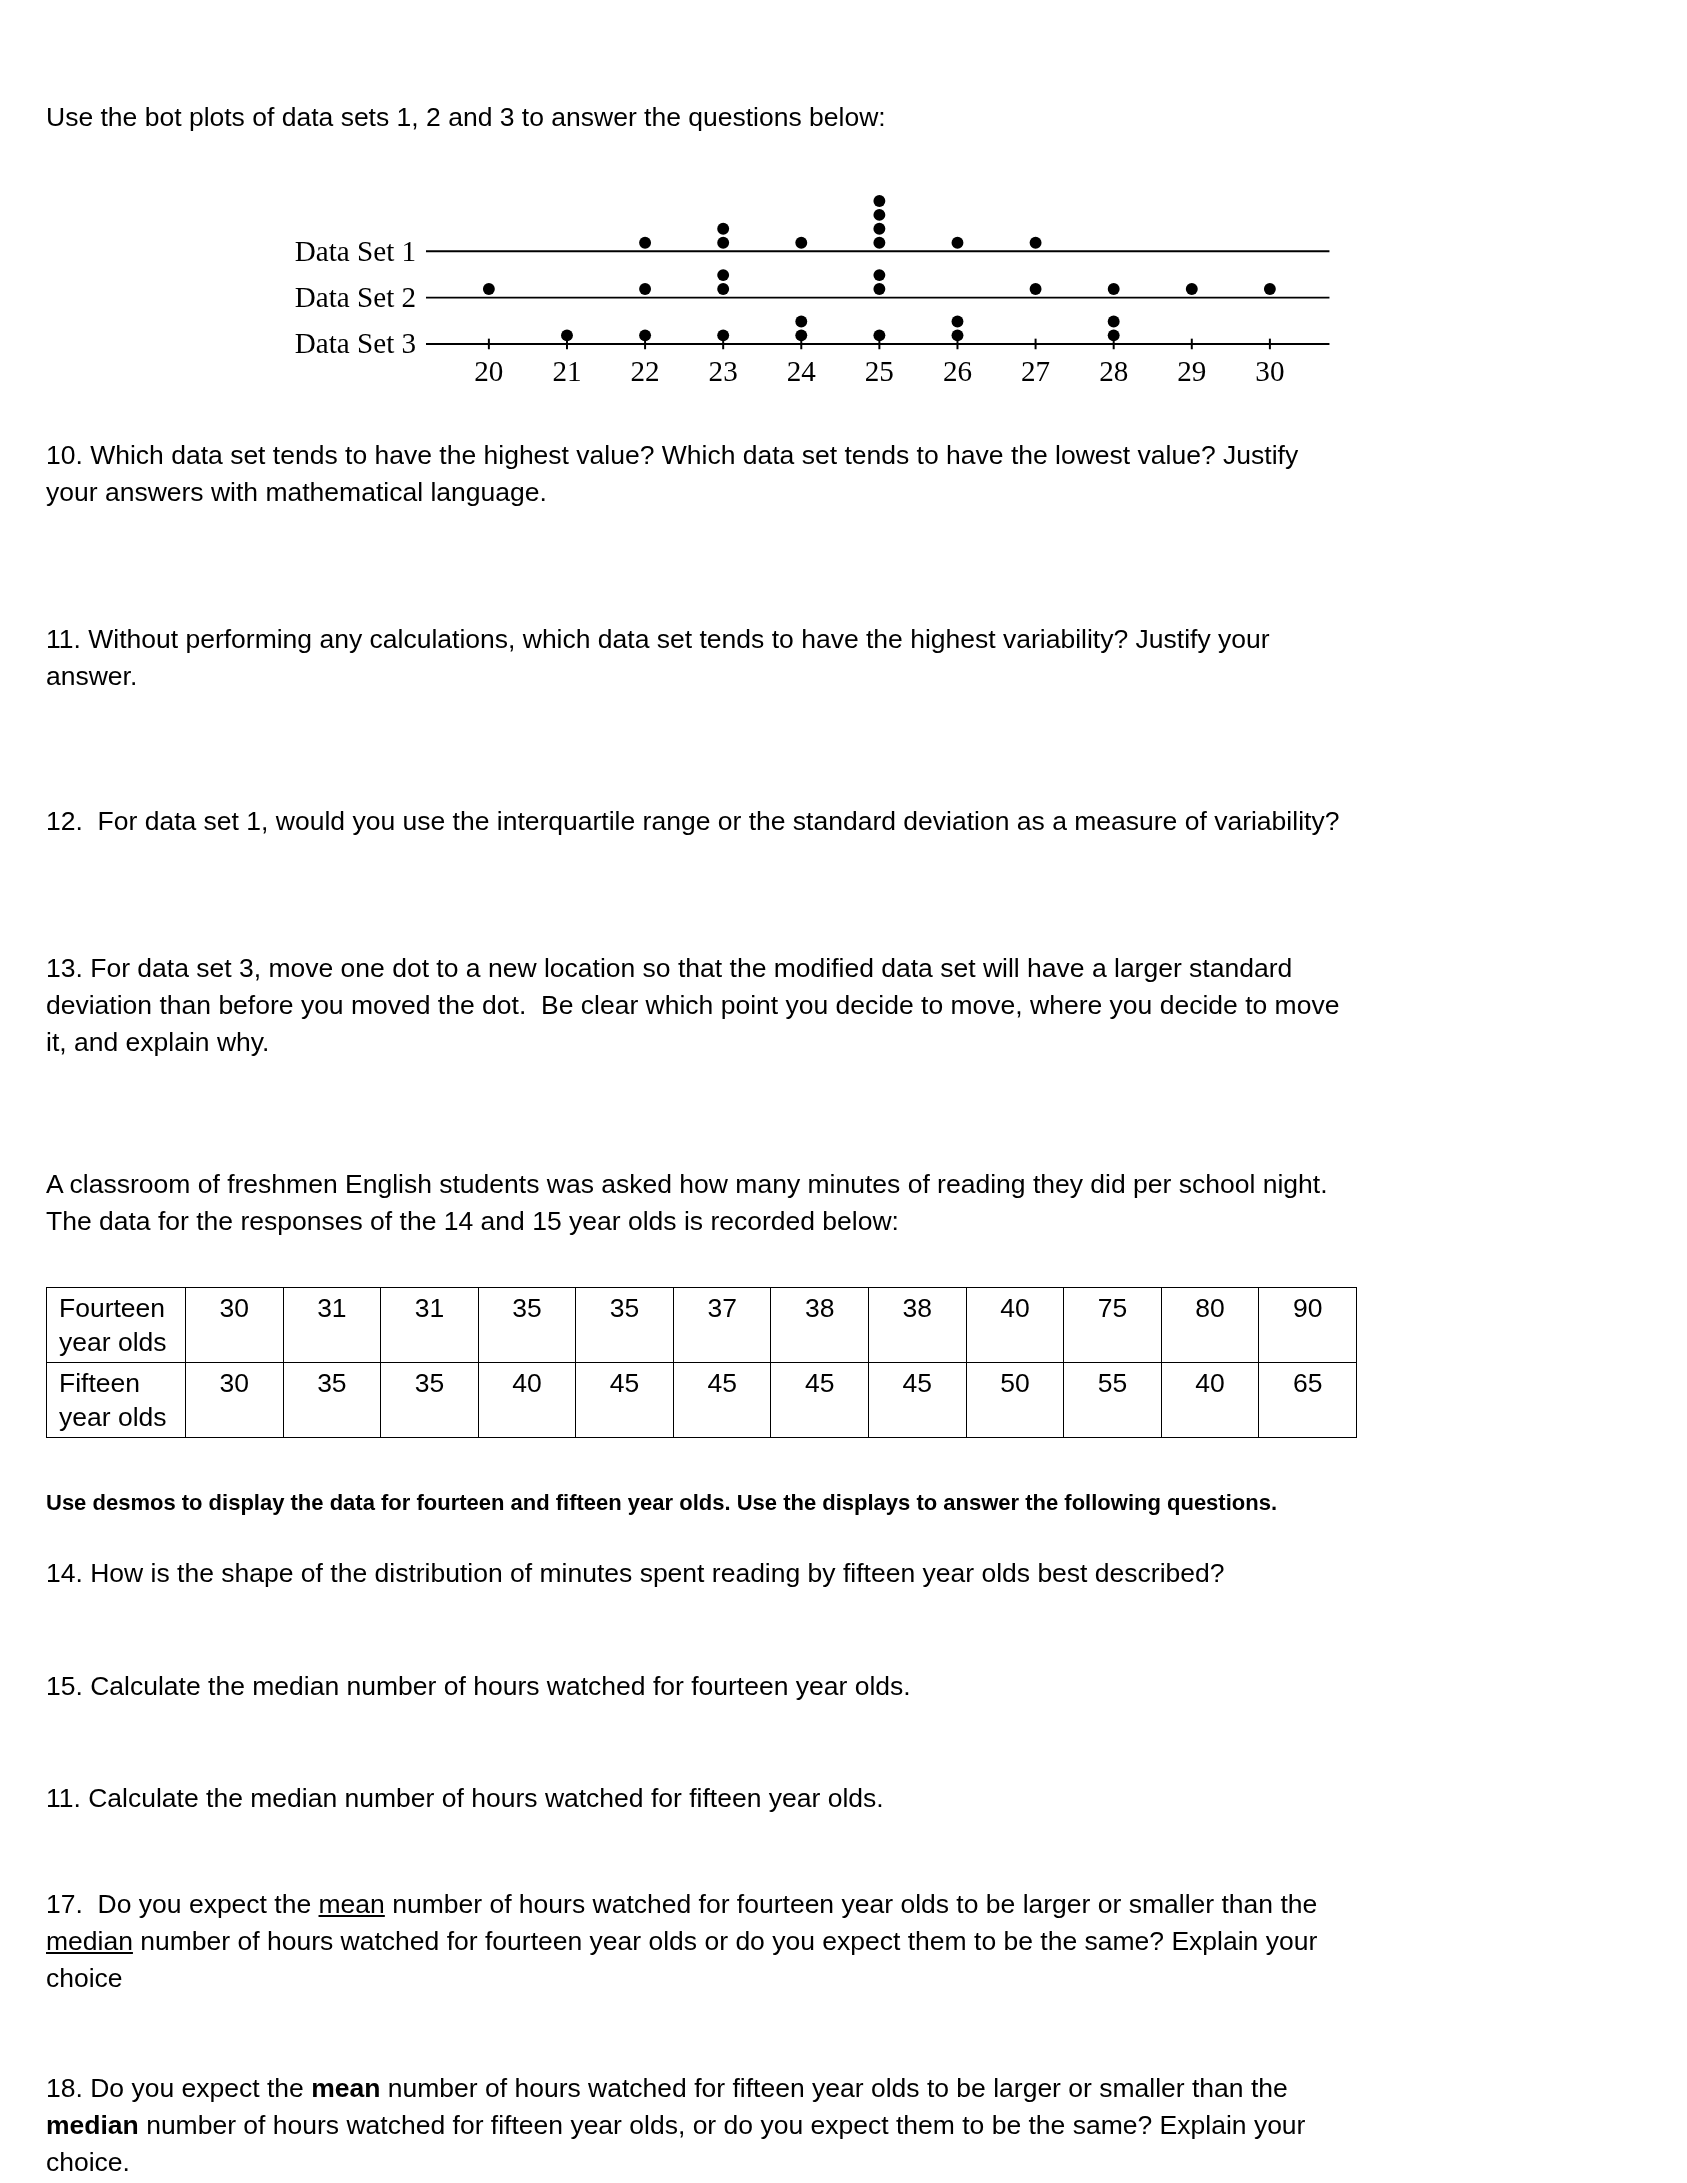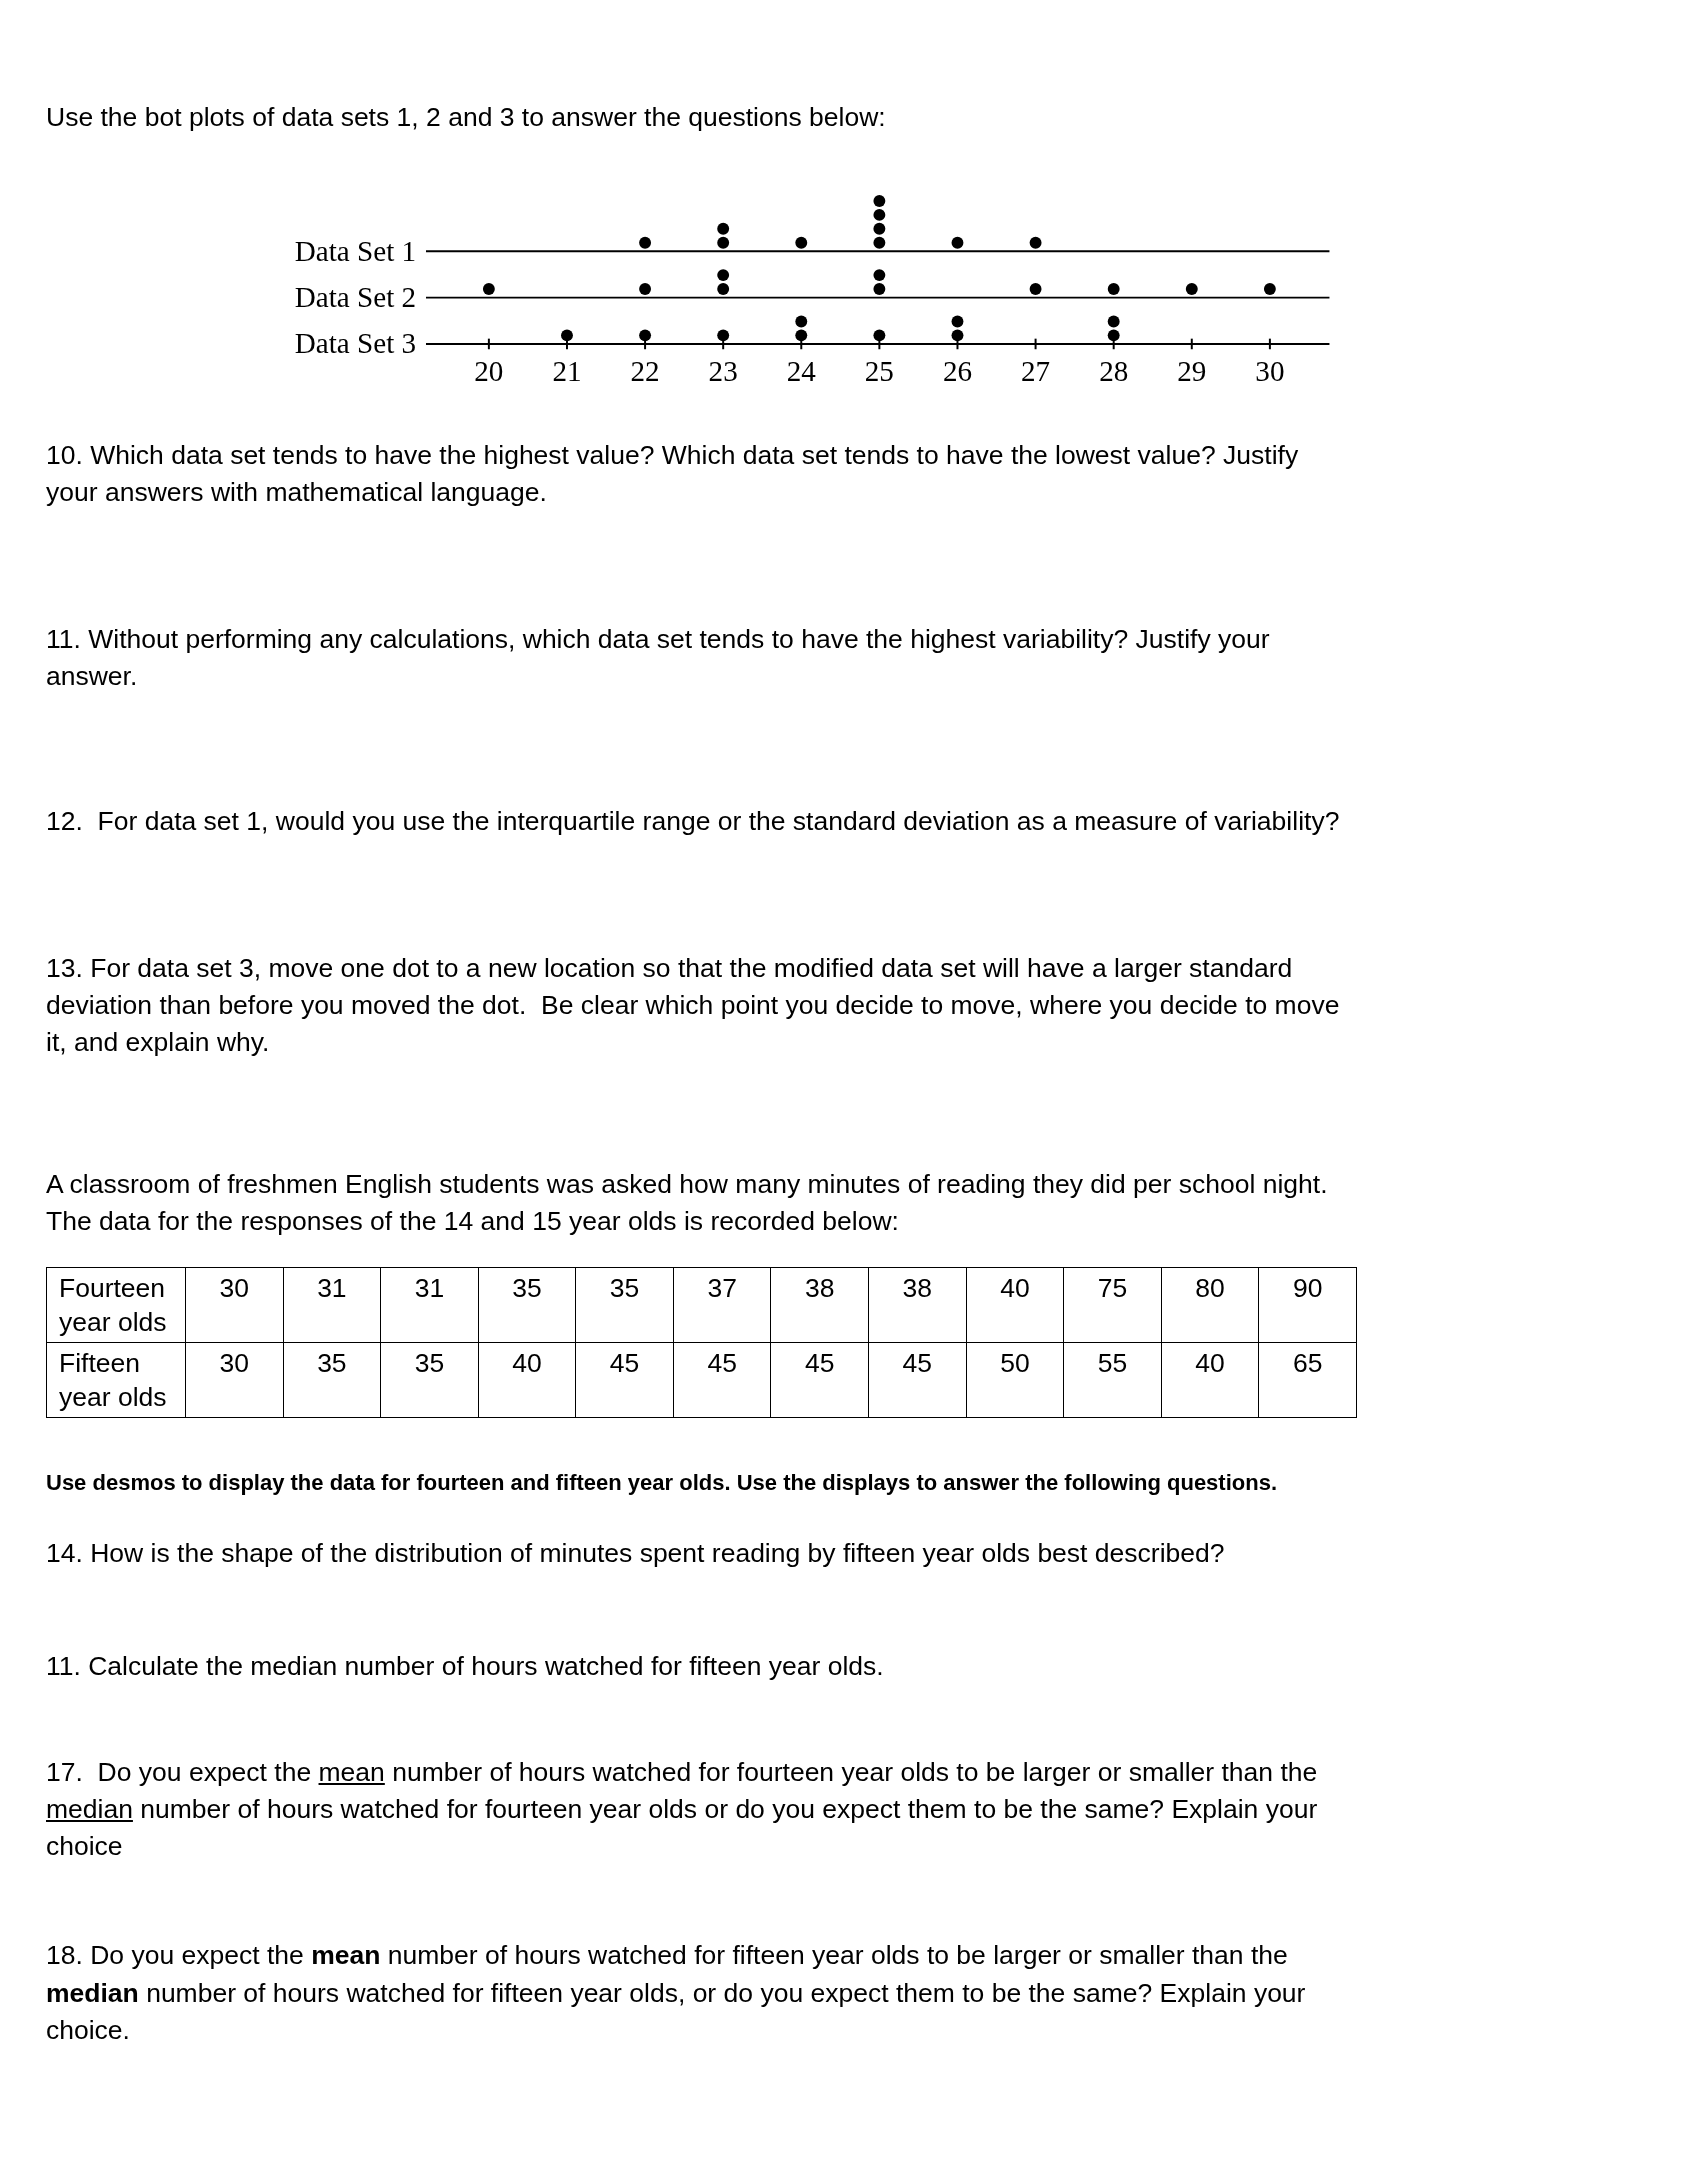--- a/index.html
+++ b/index.html
@@ -4,21 +4,21 @@
 <style>
   * { margin:0; padding:0; box-sizing:border-box; }
   body {
     width:1687px; height:2183px; overflow:hidden;
     background:#ffffff; color:#000000;
     font-family:"Liberation Sans", sans-serif;
     font-size:26.5px; line-height:1.4;
   }
   .page { padding:99px 46px 0 46px; width:1403px; }
   .q { white-space:pre-wrap; }
-  .mb48{margin-bottom:27px}.mb54{margin-bottom:36px}.mb60{margin-bottom:40px}
+  .mb48{margin-bottom:47px}.mb54{margin-bottom:36px}.mb60{margin-bottom:40px}
   .mb74{margin-bottom:49px}.mb76{margin-bottom:50px}.mb104{margin-bottom:69px}
   .mb109{margin-bottom:72px}.mb113{margin-bottom:75px}.mb115{margin-bottom:76px}
   .mb159{margin-bottom:105px}.mb163{margin-bottom:108px}.mb165{margin-bottom:109px}
   .mb167{margin-bottom:110px}
   .dotplot { margin-left:241px; }
   .dotplot svg { display:block; overflow:visible; }
   .ds-label { font-family:"Liberation Serif", serif; font-size:44px; fill:#000; }
   .tick-label { font-family:"Liberation Serif", serif; font-size:44px; fill:#000; }
   .bold-line { font-weight:bold; font-size:22px; white-space:nowrap; }
   .ul { text-decoration:underline; }
@@ -142,20 +142,21 @@
           <td>40</td>
           <td>65</td>
         </tr>
       </tbody>
   </table>
 
   <p class="bold-line mb54">Use desmos to display the data for fourteen and fifteen year olds.  Use the displays to answer the following questions.</p>
 
   <p class="q mb115">14. How is the shape of the distribution of minutes spent reading by fifteen year olds best described?</p>
 
+  <p class="q mb113">15. Calculate the median number of hours watched for fourteen year olds.</p>
 
   <p class="q mb104">11. Calculate the median number of hours watched for fifteen year olds.</p>
 
   <p class="q mb109"><span>17.  Do you expect the </span><span class="ul">mean</span><span> number of hours watched for fourteen year olds to be larger or smaller than the </span><span class="ul">median</span><span> number of hours watched for fourteen year olds or do you expect them to be the same? Explain your choice</span></p>
 
   <p class="q"><span>18. Do you expect the </span><span class="b">mean</span><span> number of hours watched for fifteen year olds to be larger or smaller than the </span><span class="b">median</span><span> number of hours watched for fifteen year olds, or do you expect them to be the same? Explain your choice.</span></p>
 
 </div>
 
 

